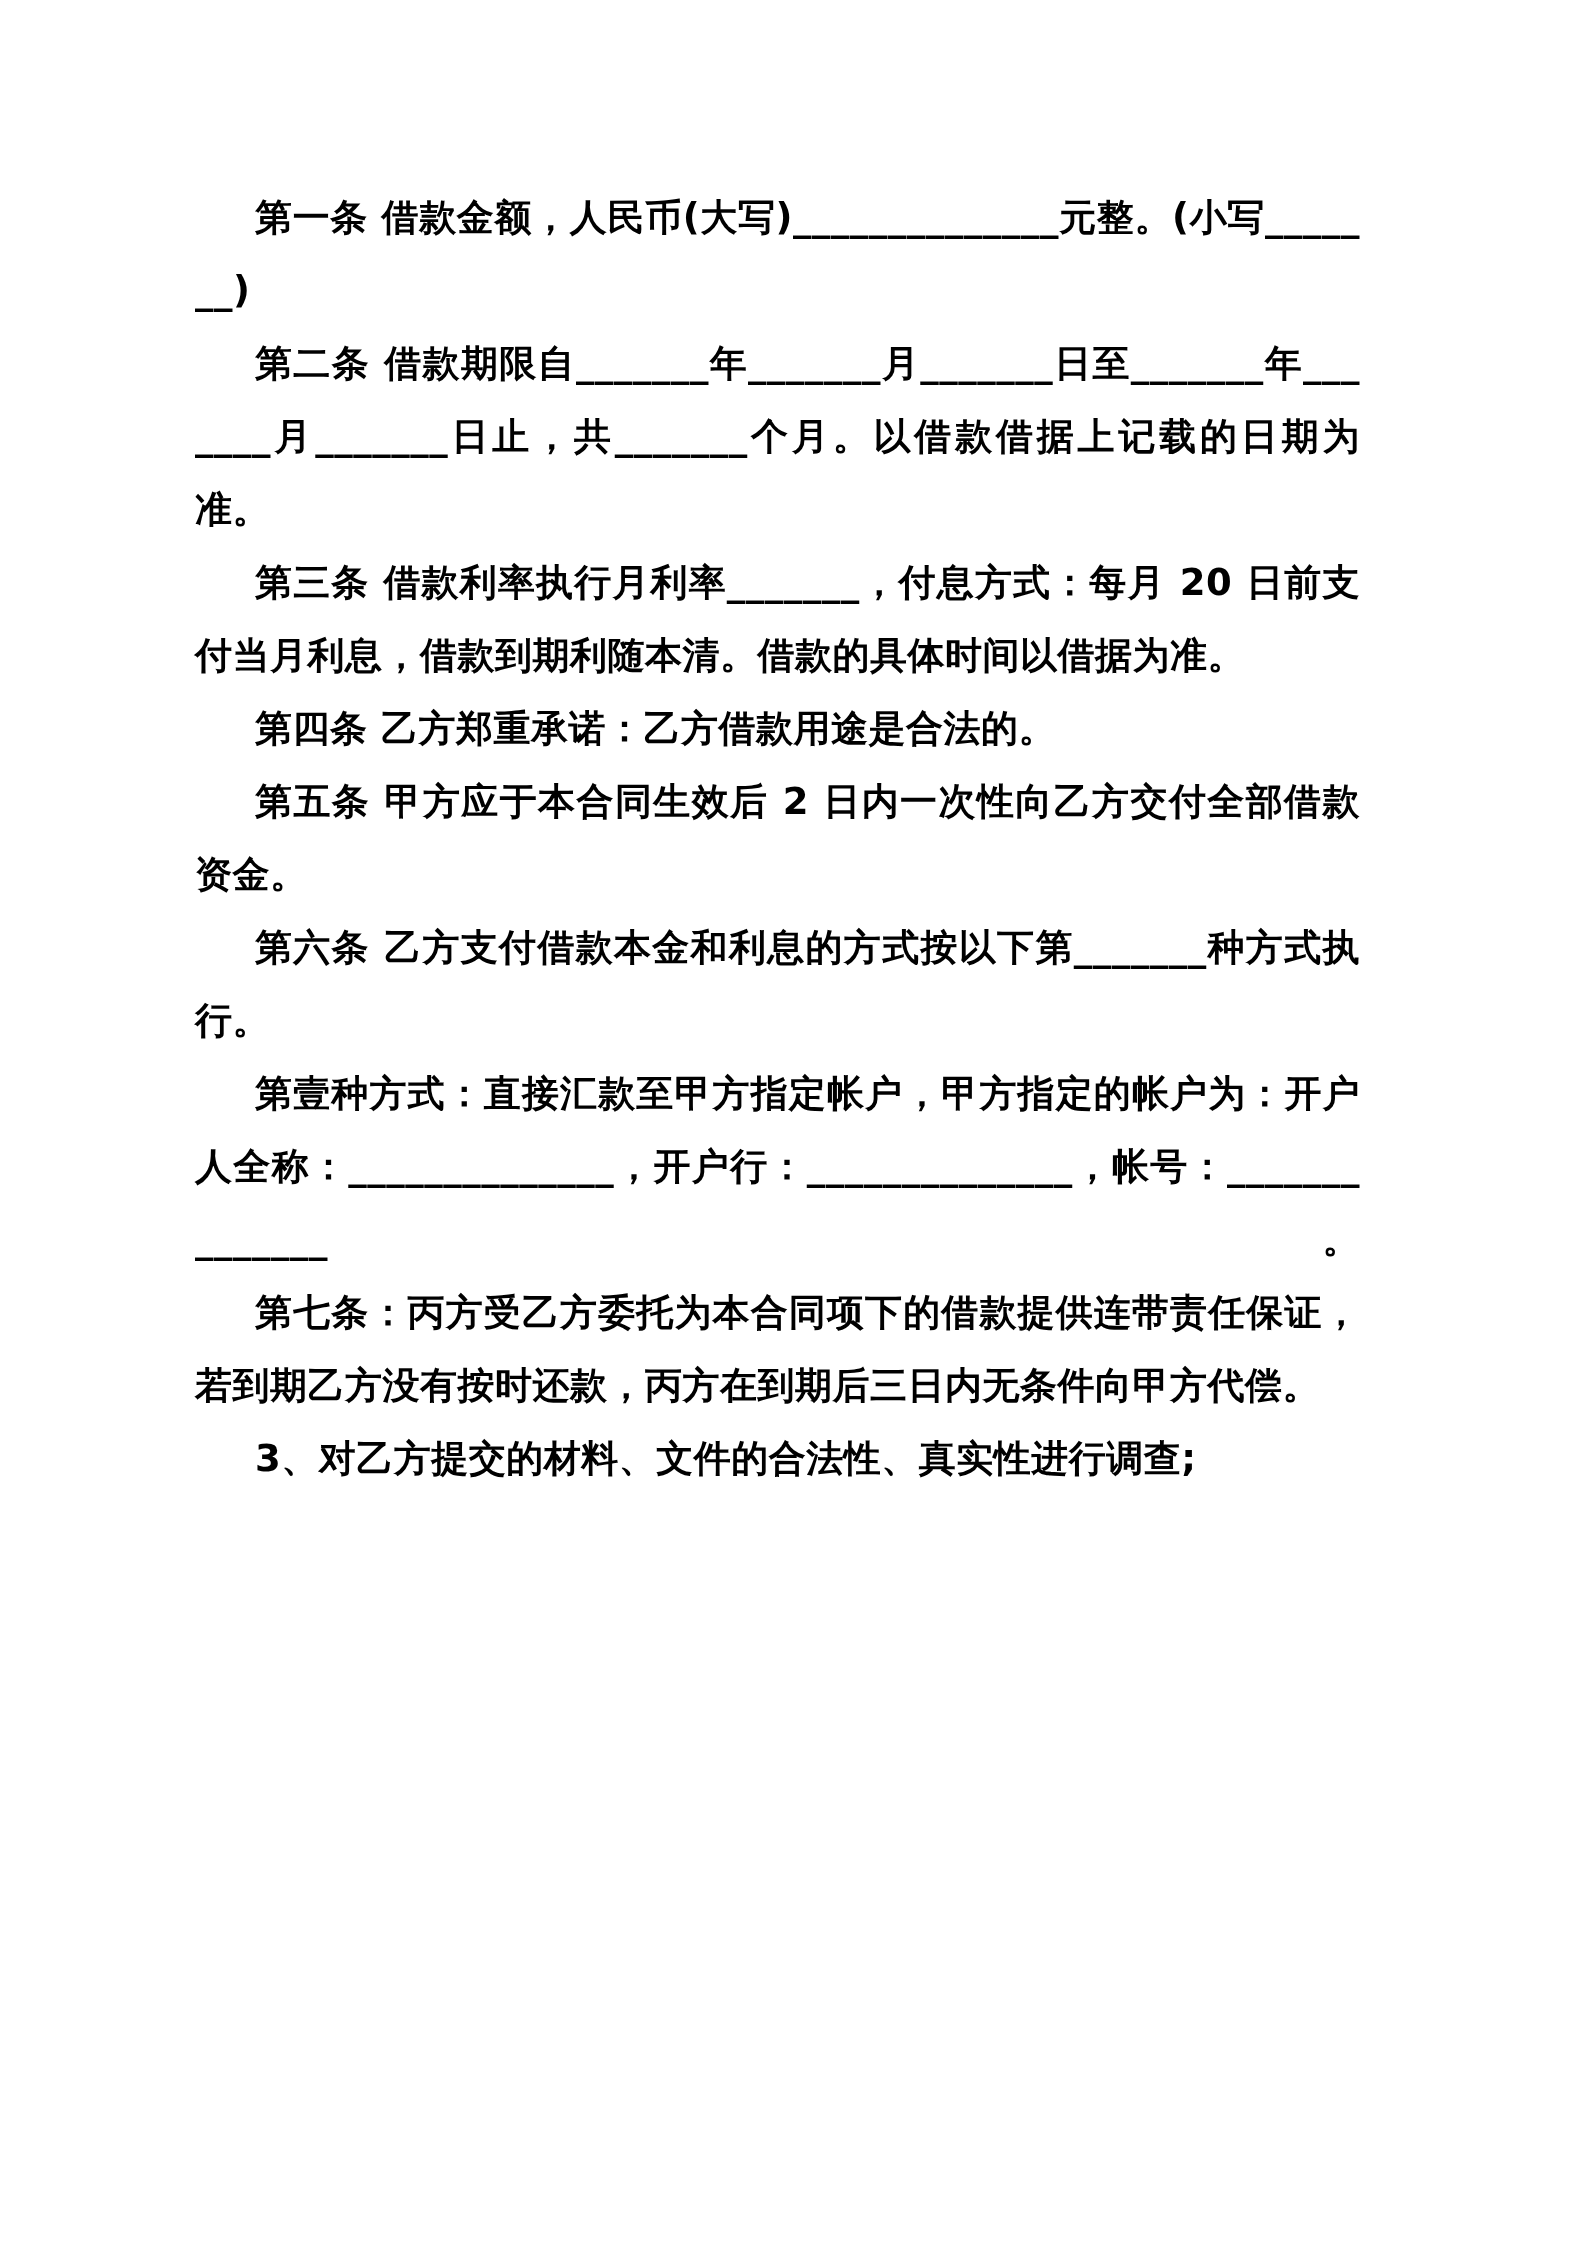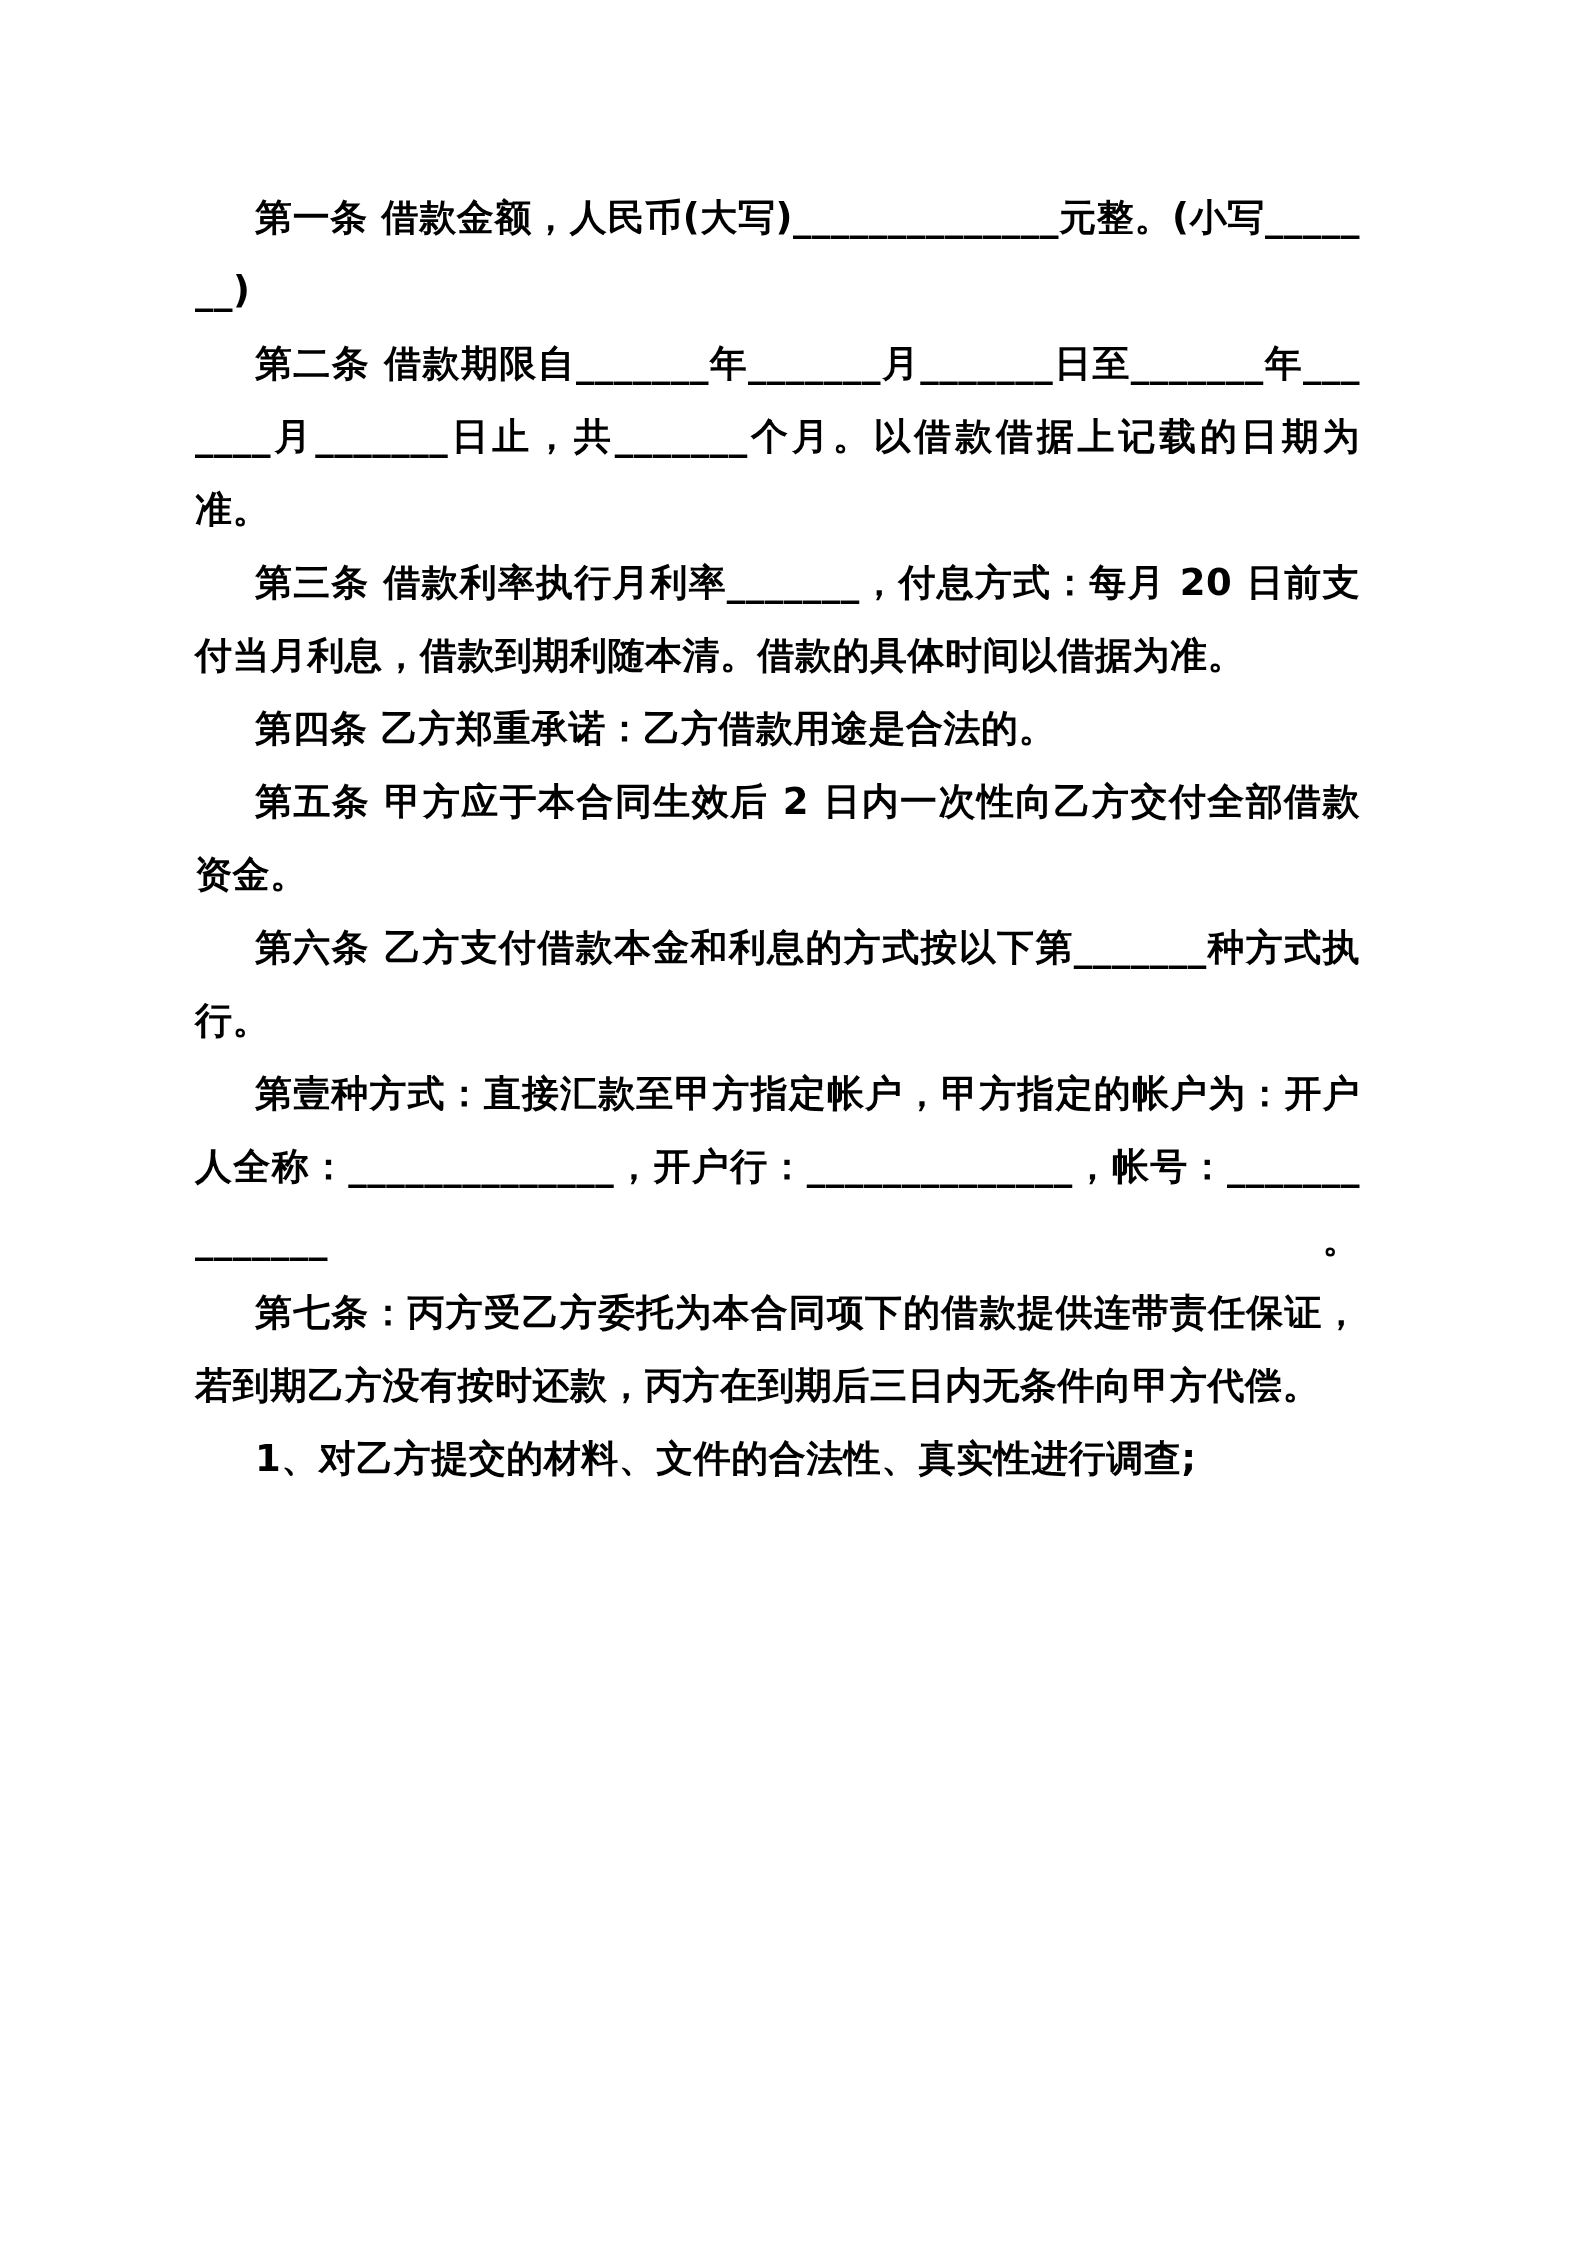--- a/index.html
+++ b/index.html
@@ -72,17 +72,17 @@
     <p class="clause">第五条  甲方应于本合同生效后 2 日内一次性向乙方交付全部借款资金。</p>
 
     <p class="clause">第六条  乙方支付借款本金和利息的方式按以下第_______种方式执行。</p>
 
     <p class="clause justify-all">第壹种方式：直接汇款至甲方指定帐户，甲方指定的帐户为：开户人全称：______________，开户行：______________，帐号：______________。</p>
 
 
     <p class="clause">第七条：丙方受乙方委托为本合同项下的借款提供连带责任保证，若到期乙方没有按时还款，丙方在到期后三日内无条件向甲方代偿。</p>
 
 
-    <p class="clause single">1、对乙方提交的材料、文件的合法性、真实性进行调查;</p>
+    <p class="clause single">3、对乙方提交的材料、文件的合法性、真实性进行调查;</p>
 
 
   </div>
 </div>
 
 </body></html>

